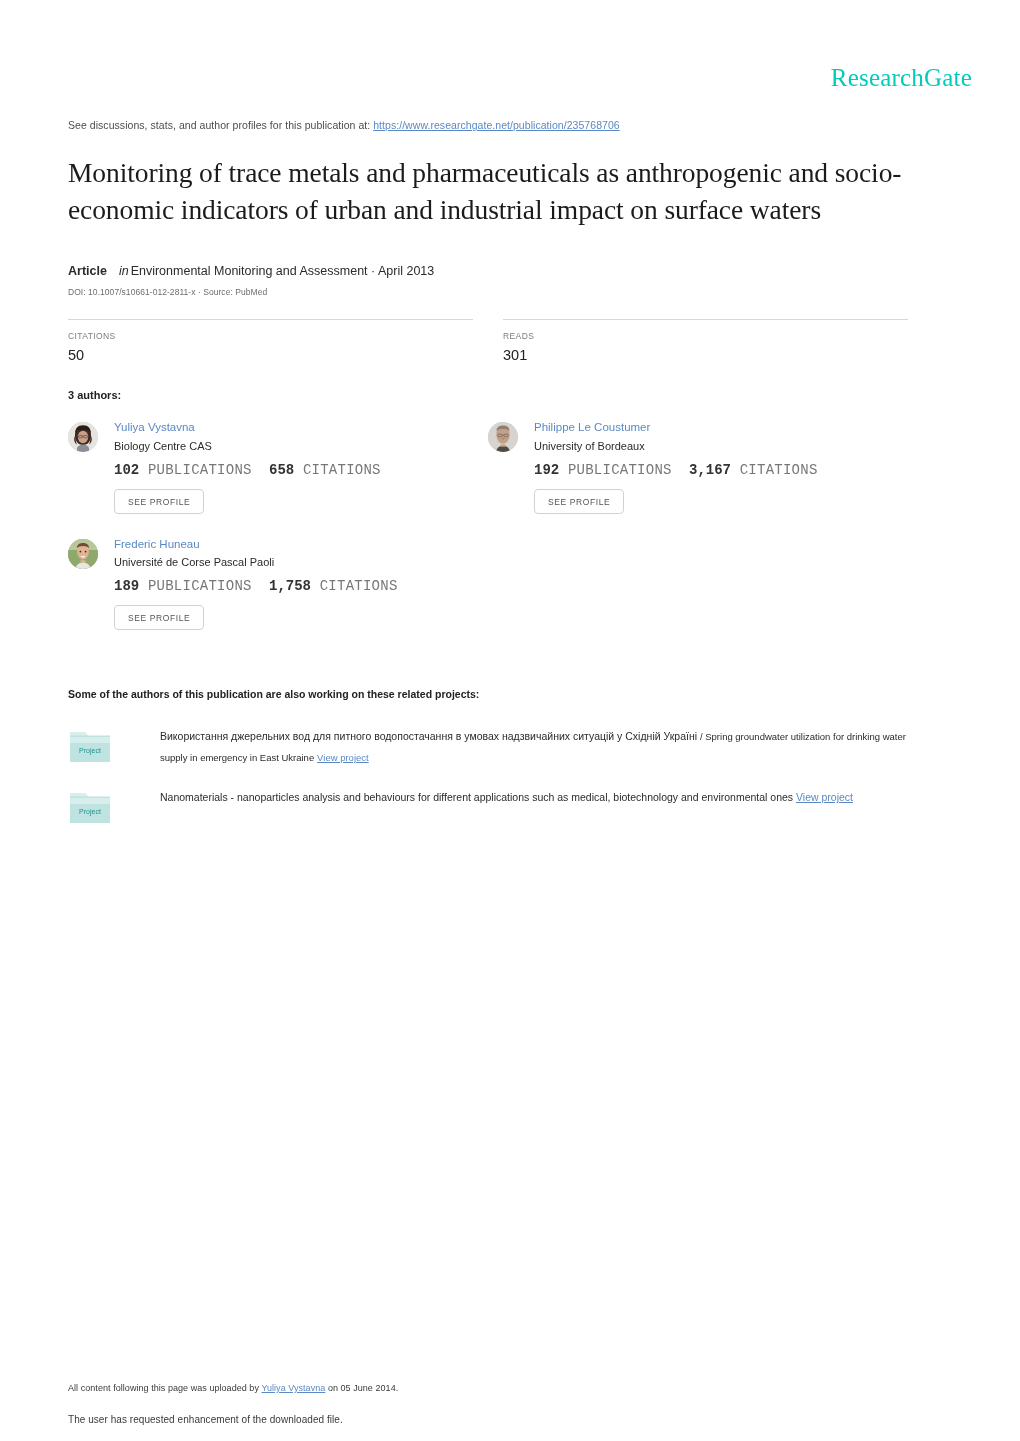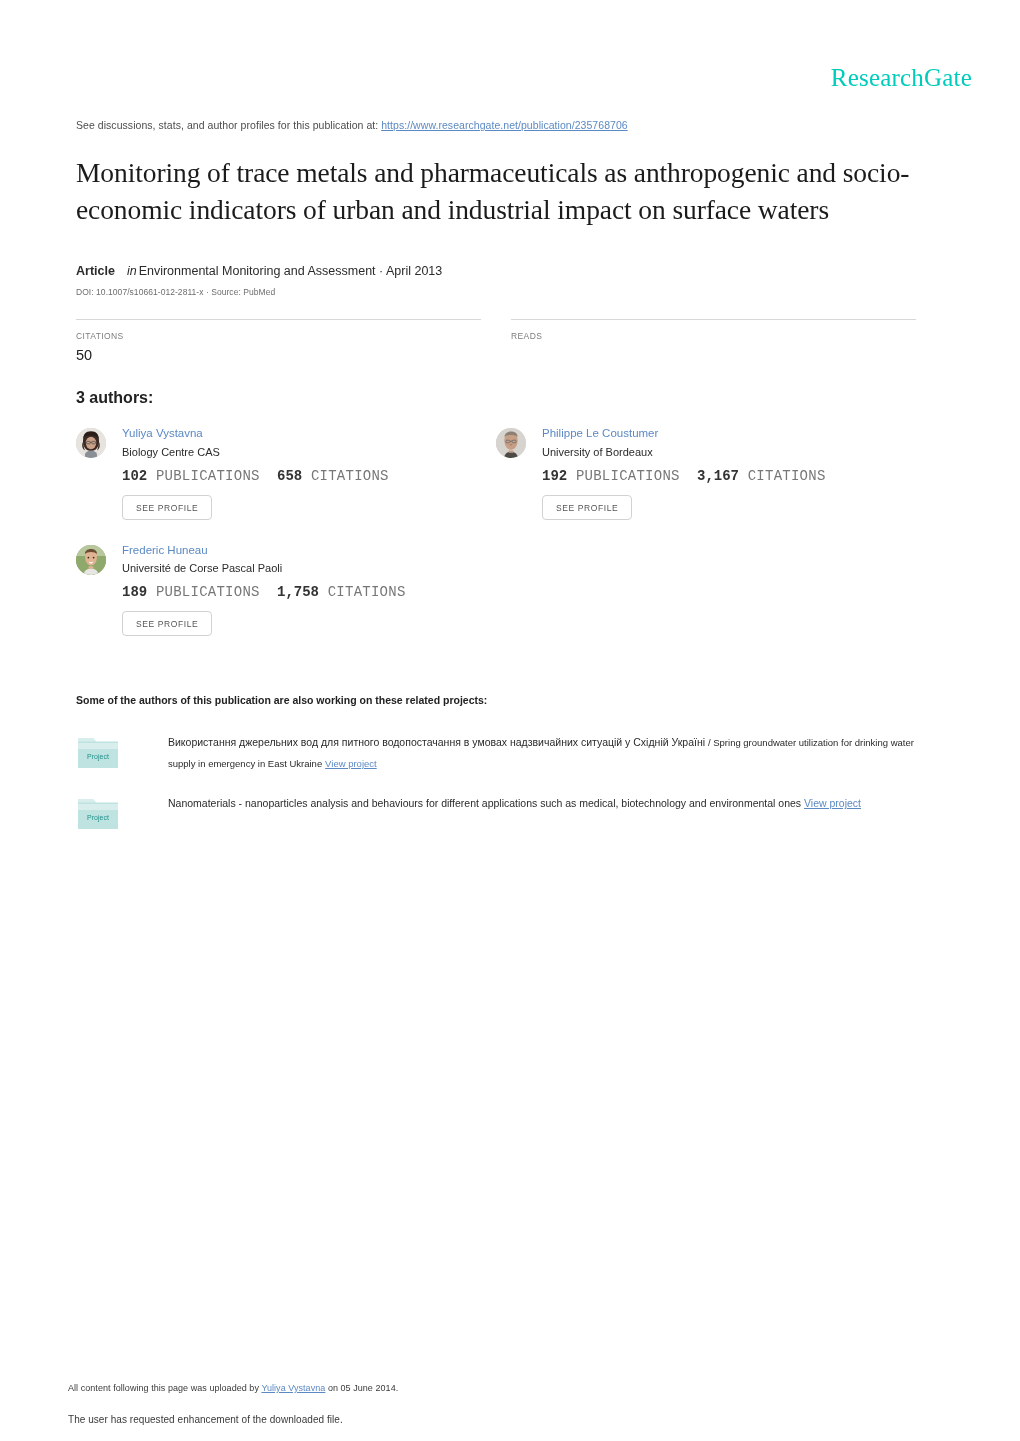--- a/index.html
+++ b/index.html
@@ -32,21 +32,21 @@
     font-family: "Liberation Serif", serif;
     font-size: 25px;
     letter-spacing: 0.2px;
     color: #00ccbb;
     white-space: nowrap;
   }
 
   
   .content {
     position: absolute;
-    left: 76px;
+    left: 68px;
     top: 118px;
     width: 840px;
   }
 
   .discussions-line {
     font-size: 10.5px;
     color: #4d4d4d;
     line-height: 1.4;
     margin: 0 0 22px 0;
     letter-spacing: 0.05px;
@@ -105,21 +105,21 @@
     letter-spacing: 0.4px;
     color: #7d7d7d;
     margin-bottom: 6px;
   }
   .stat-value {
     font-size: 14.5px;
     color: #222222;
   }
 
   .authors-count {
-    font-size: 16px;
+    font-size: 11px;
     font-weight: bold;
     color: #222222;
     margin: 0 0 18px 0;
   }
 
   
   .authors-grid {
     position: relative;
   }
   .author-row {
@@ -259,20 +259,21 @@
 
     <div class="stats-row">
       <div class="stat-col">
         <div class="stat-rule"></div>
         <div class="stat-label">CITATIONS</div>
         <div class="stat-value">50</div>
       </div>
       <div class="stat-col">
         <div class="stat-rule"></div>
         <div class="stat-label">READS</div>
+        <div class="stat-value">301</div>
       </div>
     </div>
 
     <div class="authors-count">3 authors:</div>
 
     <div class="authors-grid">
 
       <div class="author-row">
 
         <div class="author">

